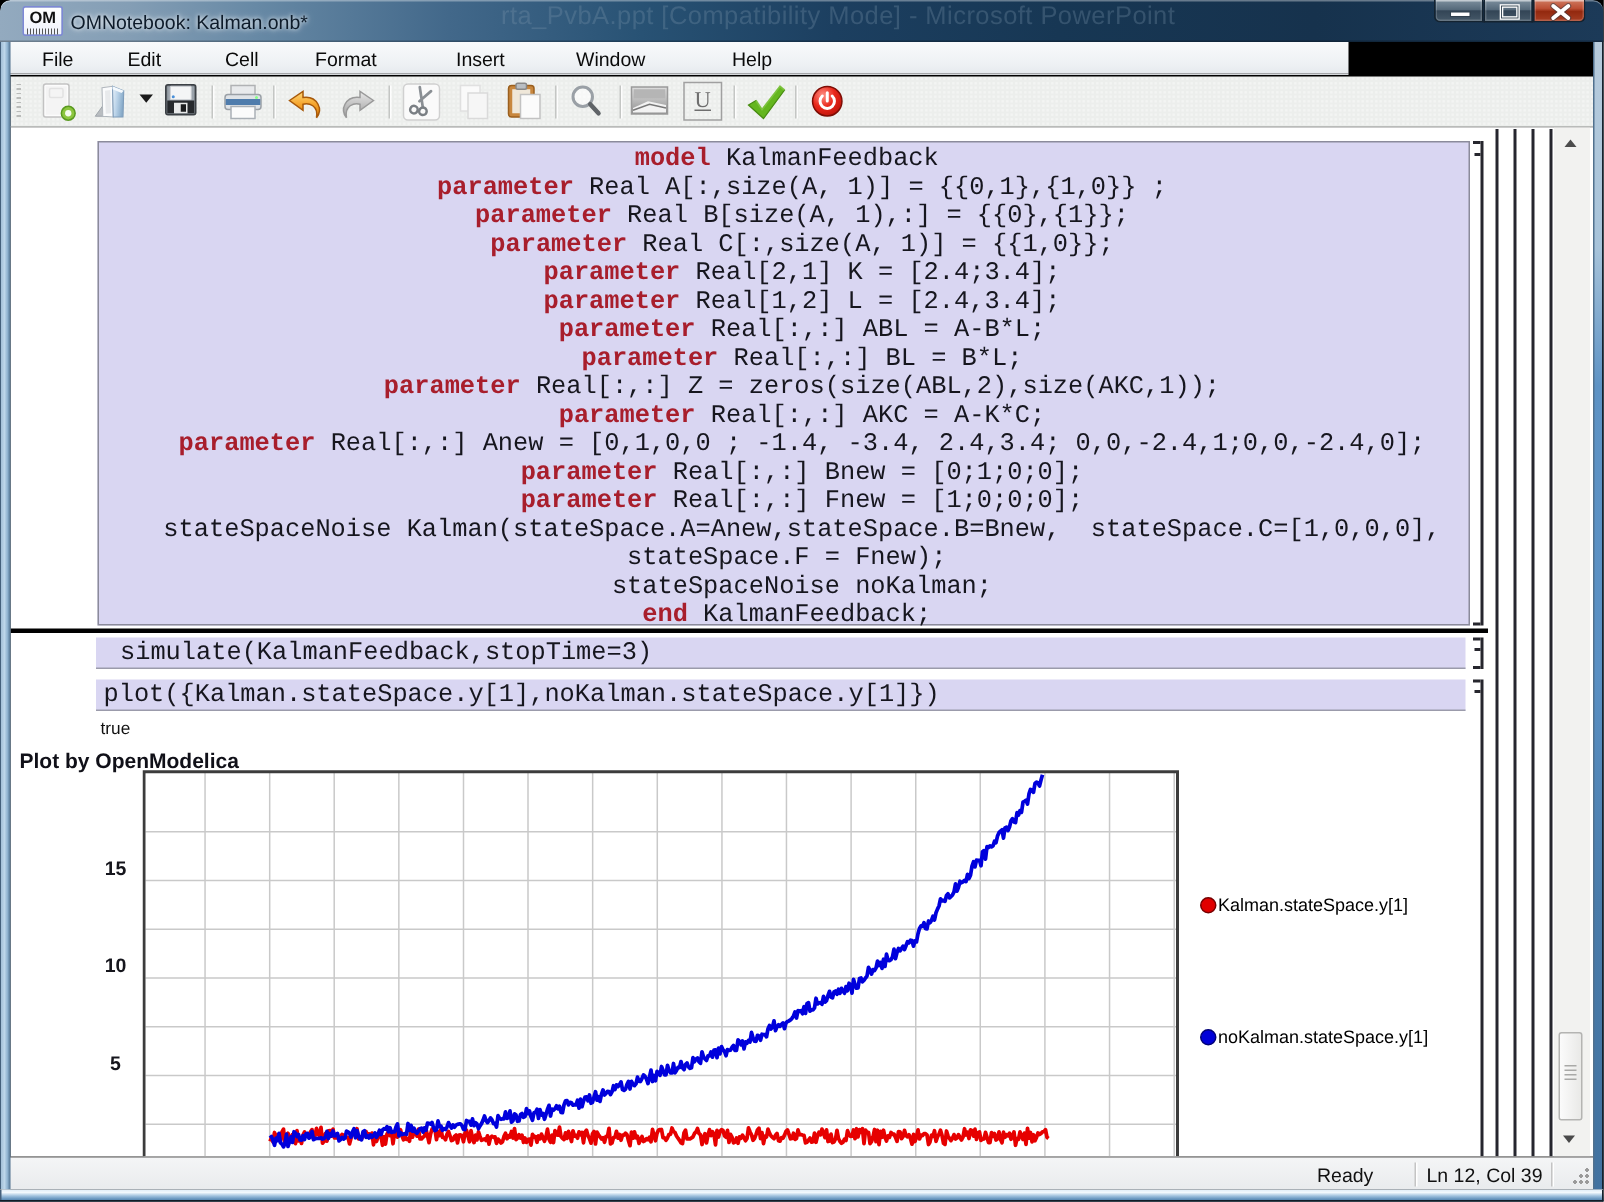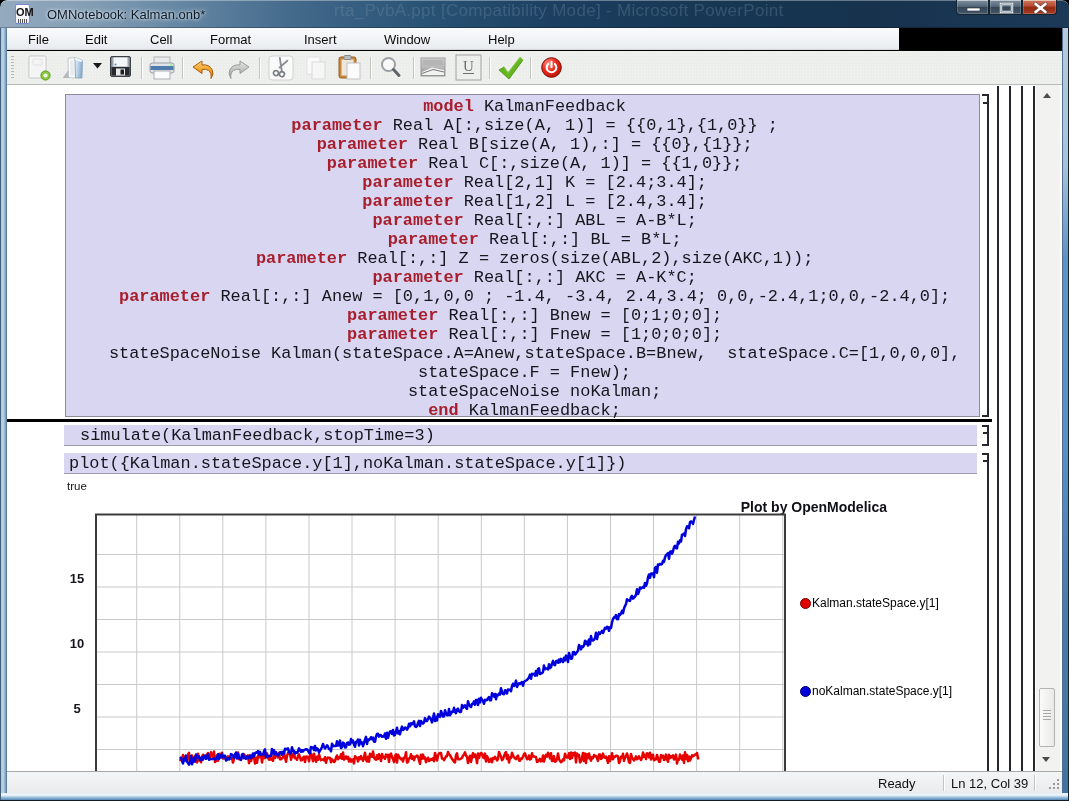--- a/index.html
+++ b/index.html
@@ -6,21 +6,21 @@
 html,body { width:1069px; height:801px; overflow:hidden; background:#000; }
 body { font-family:"Liberation Sans", sans-serif; position:relative; }
 #win { position:absolute; left:0; top:0; width:1069px; height:801px;
   border-radius:7px 7px 0 0; overflow:hidden; }
 
 #titlebar { position:absolute; left:0; top:0; width:1069px; height:28px;
   background:linear-gradient(to right,#93aabf 0%,#849eb5 8%,#6789a5 16%,#42688a 28%,#285274 40%,#1c3f60 52%,#173754 66%,#16324d 82%,#1c3a58 100%);
   border-radius:7px 7px 0 0;
   box-shadow: inset 0 1px 0 rgba(255,255,255,0.35), inset 0 -1px 0 rgba(0,0,0,0.25);
 }
-#omicon { position:absolute; left:15px; top:4px; width:15px; height:20px;
+#omicon { position:absolute; left:15px; top:4px; width:27px; height:20px;
   background:linear-gradient(#ffffff,#eef1fb); border:1px solid #7d88d6; border-radius:2px;
   font-weight:bold; font-size:11px; color:#111; text-align:center; line-height:14px; }
 #omicon .sub { display:block; height:4px; margin:0 2px; background:repeating-linear-gradient(to right,#555 0 1px,transparent 1px 2px); }
 #wtitle { position:absolute; left:47px; top:7px; font-size:13px; color:#0d1b2a;
   text-shadow:0 0 3px rgba(255,255,255,0.9),0 0 6px rgba(255,255,255,0.55); }
 #ghost { position:absolute; left:334px; top:1px; font-size:17px; color:#7c96ac; opacity:0.3;
   filter:blur(0.4px); letter-spacing:0.3px;}
 
 #wbtns { position:absolute; left:956px; top:0px; height:17px; display:flex; }
 .wb { width:33px; height:15px; border:1px solid #142330; border-top:none; position:relative;
@@ -79,21 +79,21 @@
 #bleft { position:absolute; left:0; top:28px; width:7px; height:765px;
   background:linear-gradient(to right,#44607c 0,#44607c 1px,#a6c2da 1px,#bdd6ea 3px,#8fb2d0 5px,#6c8fae 6px,#51718e 7px); }
 #bright { position:absolute; left:1062px; top:28px; width:7px; height:765px;
   background:linear-gradient(to bottom,#b7cbdc 0%,#a7c3da 18%,#5e93c5 30%,#5a90c4 55%,#4a7cab 75%,#4272a0 100%); 
   box-shadow:inset 1px 0 0 #51718e, inset -1px 0 0 #16222e; }
 #bbottom { position:absolute; left:0; top:793px; width:1069px; height:8px;
   background:linear-gradient(to bottom,#dfecf7 0%,#f2f8fd 25%,#9dbfdd 55%,#6493bd 80%,#47759f 100%);
   box-shadow:inset 0 -1px 0 #121d28, inset 1px 0 0 #44607c, inset -1px 0 0 #16222e; }
 
 #plotwrap { position:absolute; left:0px; top:406px; width:1000px; height:280px; }
-#ptitle { position:absolute; left:6px; top:8px; width:874px; text-align:right; font-size:14px; font-weight:bold; color:#101018; }
+#ptitle { position:absolute; left:6px; top:8px; width:874px; text-align:left; font-size:14px; font-weight:bold; color:#101018; }
 .ylab { position:absolute; font-size:13px; font-weight:bold; color:#16161d; width:26px; text-align:center; }
 .leg { position:absolute; font-size:12px; color:#000; }
 .dot { display:inline-block; width:11px; height:11px; border-radius:50%; vertical-align:-2px; margin-right:1px; }
 </style>
 </head>
 <body>
 <div id="win">
   <div id="titlebar">
     <div id="omicon">OM<span class="sub"></span></div>
     <div id="wtitle">OMNotebook: Kalman.onb*</div>

